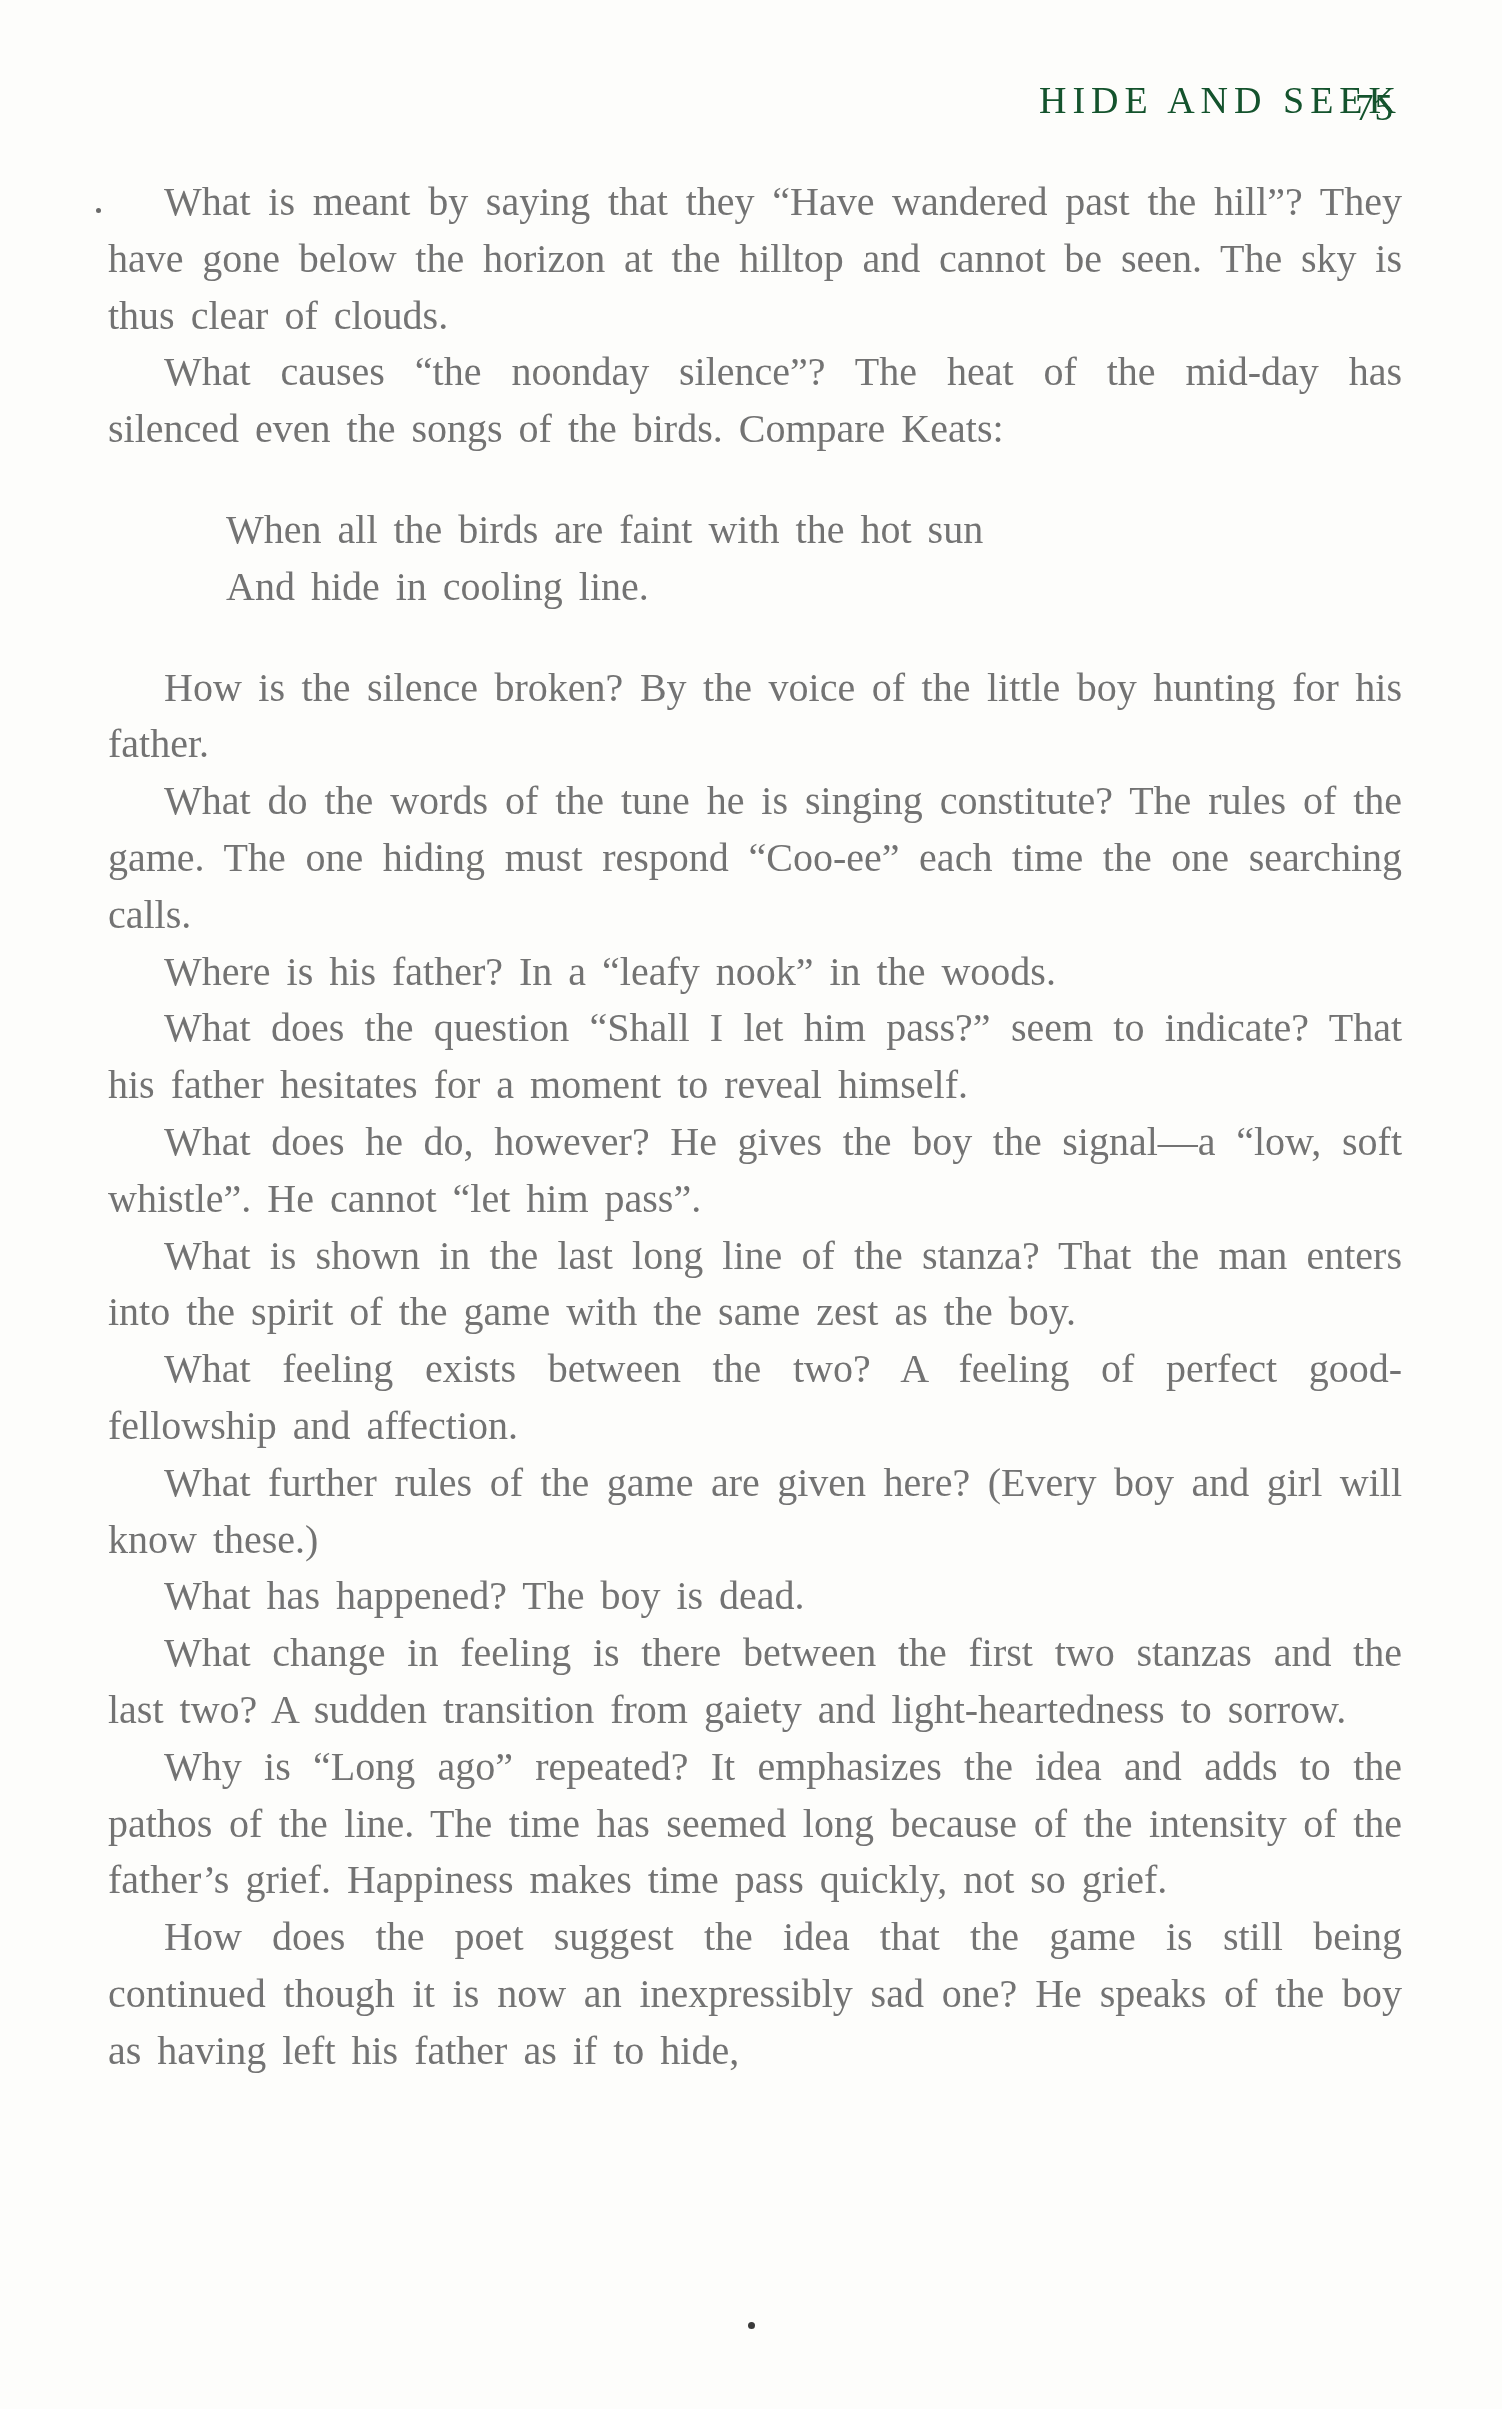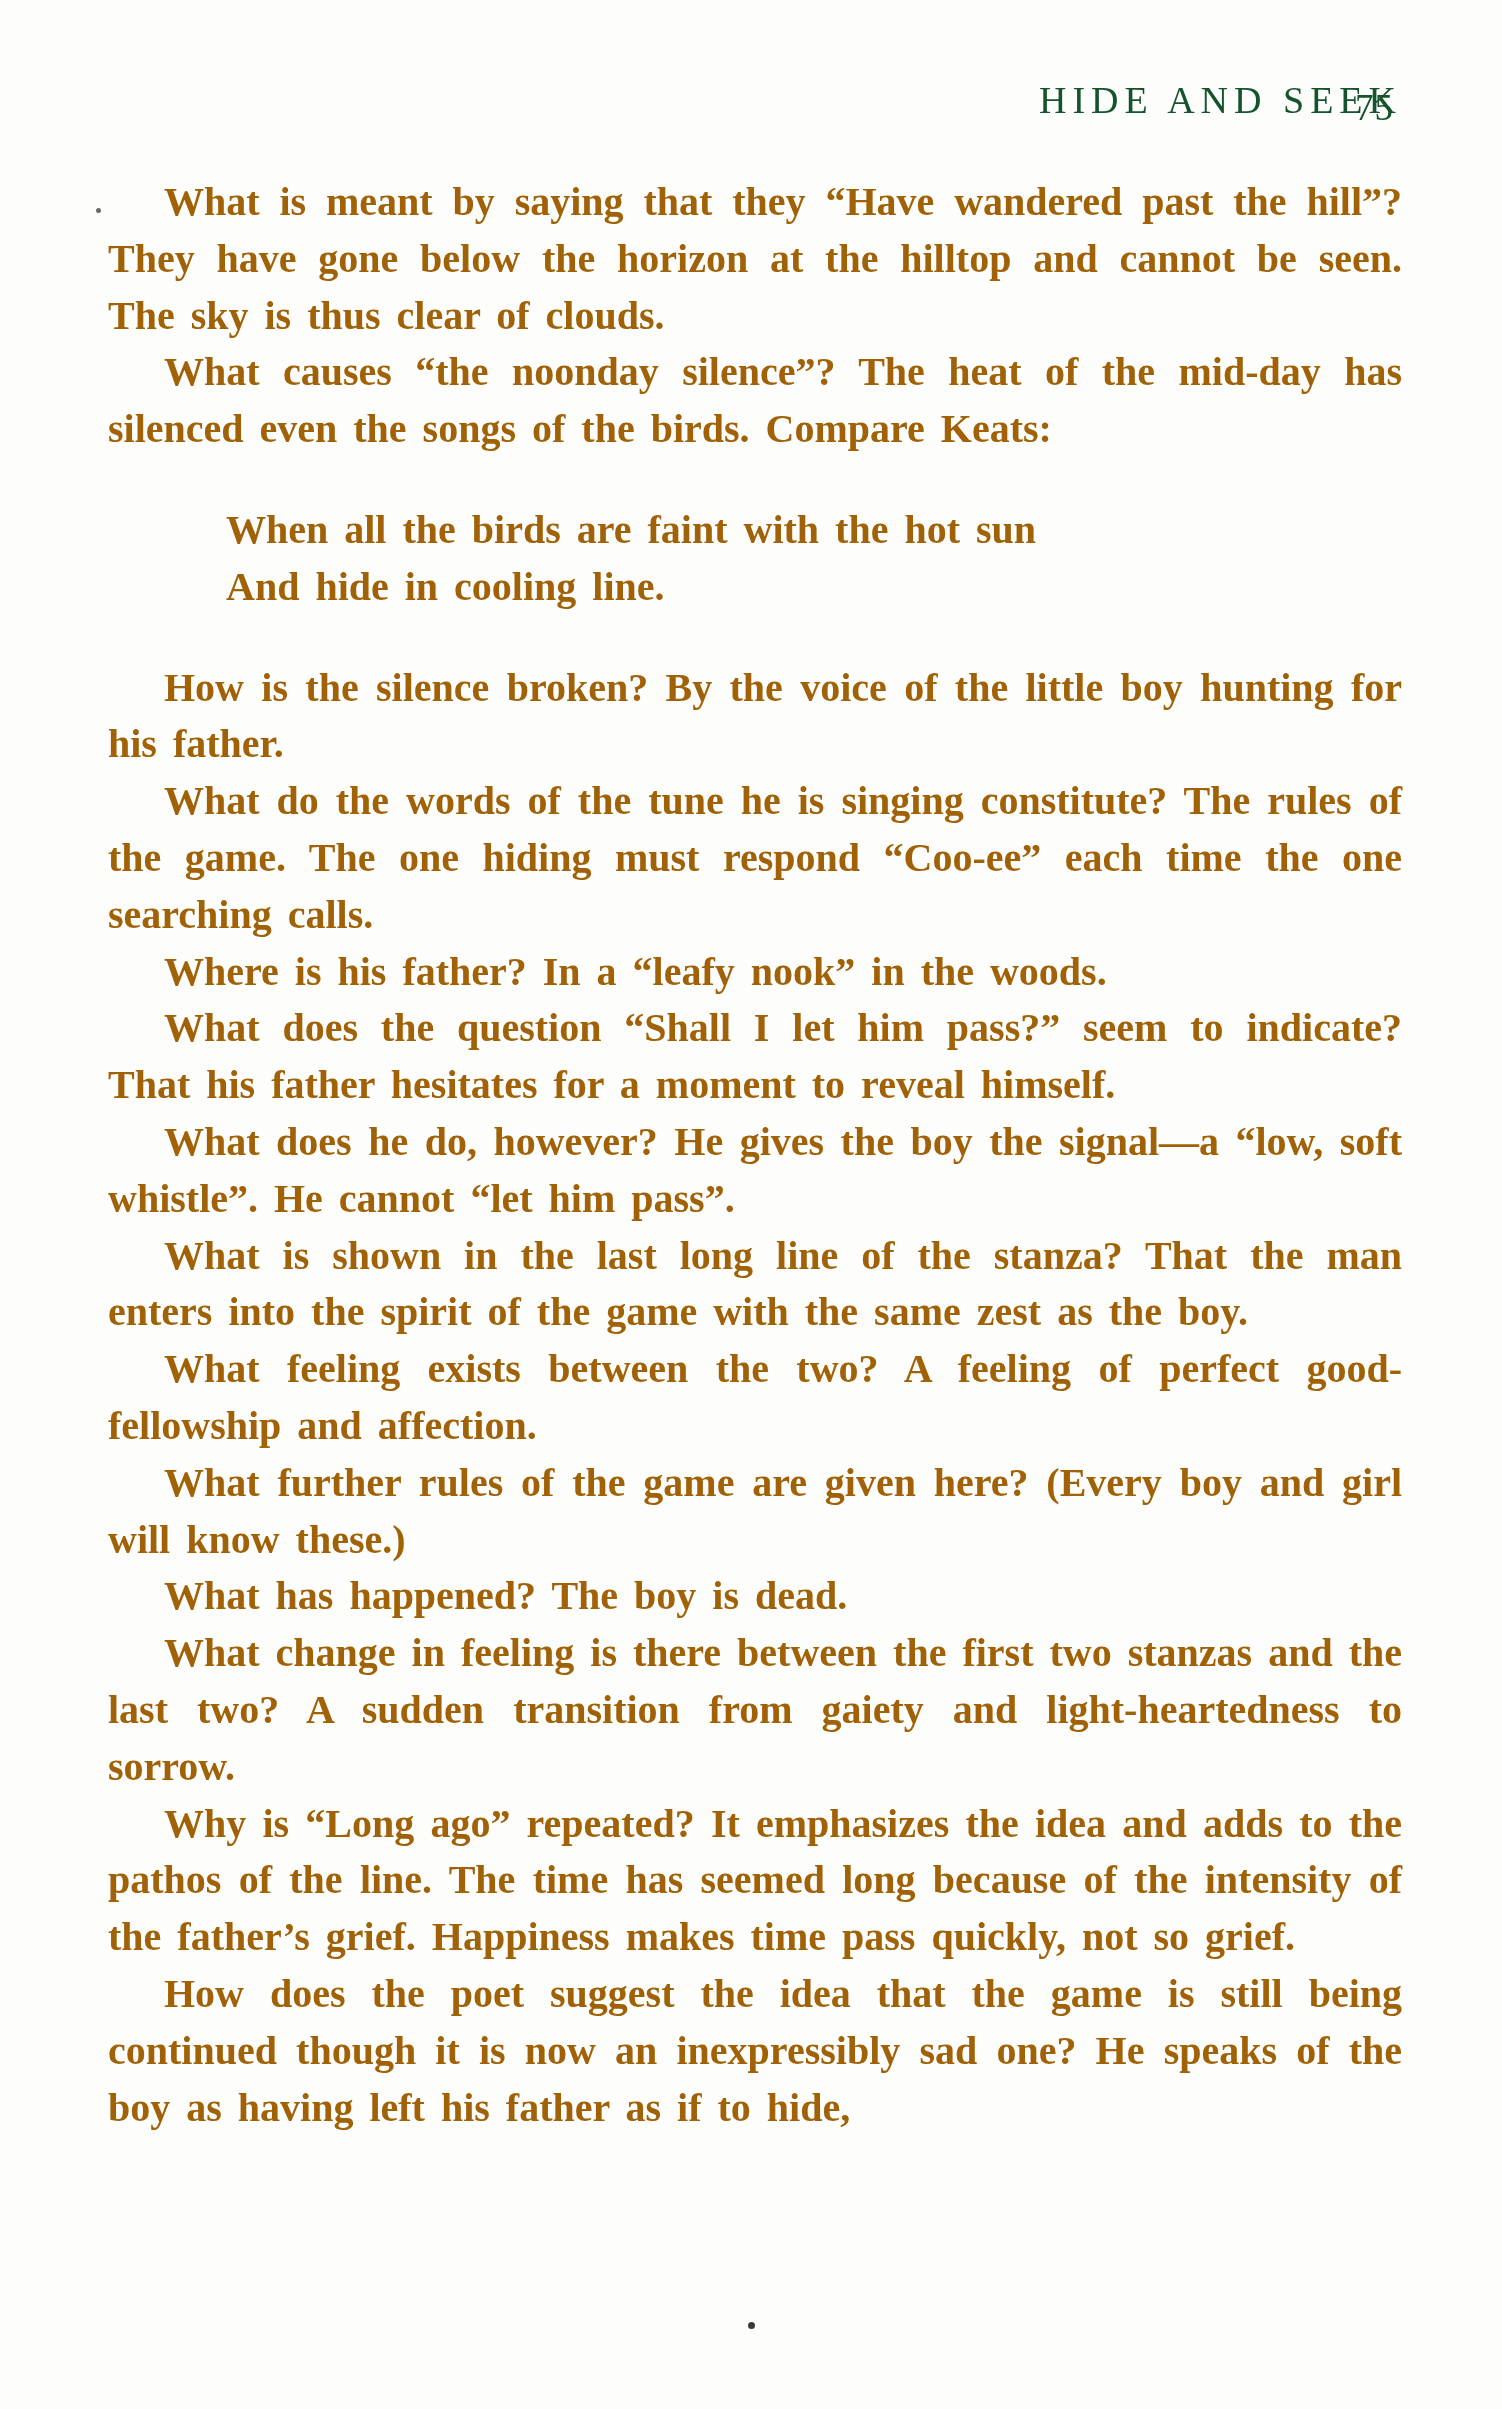--- a/index.html
+++ b/index.html
@@ -32,22 +32,21 @@
     right: 8px;
     top: 8px;
     font-size: 37px;
     letter-spacing: 1px;
   }
   .text-block {
     font-size: 40px;
     line-height: 1.42;
     text-align: justify;
     word-spacing: 6px;
-    color: #a16207;
-    font-weight: bold;
+    color: #737373;
   }
   .para {
     margin: 0;
     text-indent: 56px;
   }
   .verse-quote {
     margin: 44px 0 44px 118px;
   }
   .quote-line {
     margin: 0;

